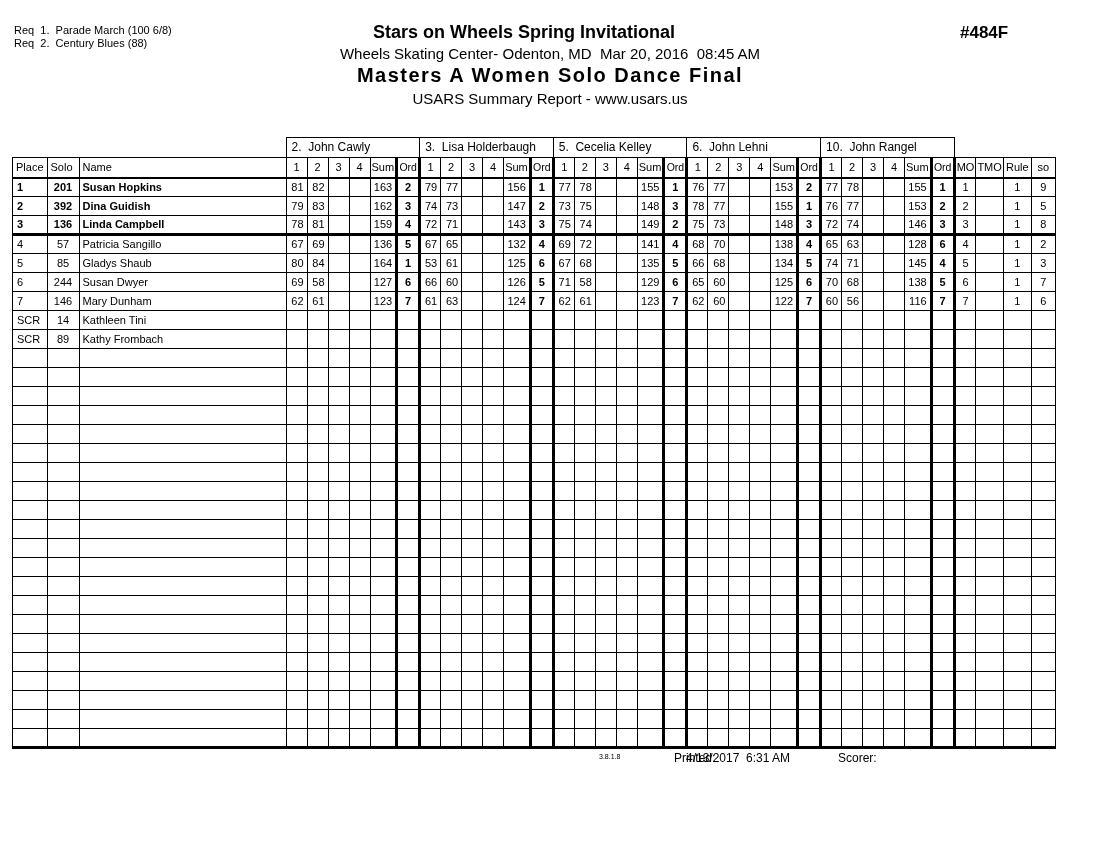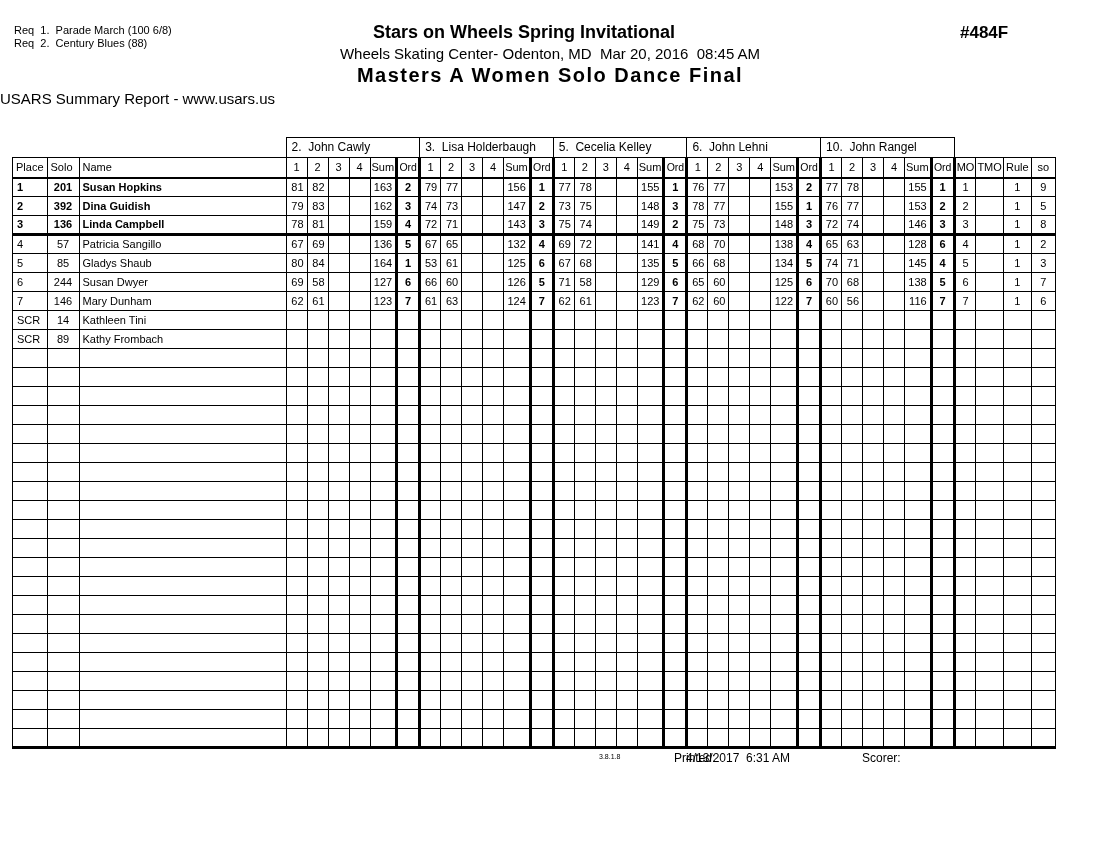--- a/index.html
+++ b/index.html
@@ -6,21 +6,21 @@
   html,body { background:#fff; }
   body {
     width:1100px; height:850px; position:relative;
     font-family:"Liberation Sans", sans-serif; color:#000; overflow:hidden;
   }
   .abs { position:absolute; white-space:pre; }
   .req-line { font-size:11px; line-height:13px; }
   .title-main { top:22px; left:0; width:1048px; text-align:center; font-size:18px; font-weight:bold; }
   .title-venue { top:45px; left:0; width:1100px; text-align:center; font-size:15px; }
   .title-event { top:64px; left:0; width:1100px; text-align:center; font-size:20px; font-weight:bold; letter-spacing:1.5px; }
-  .title-report { top:90px; left:0; width:1100px; text-align:left; font-size:15px; }
+  .title-report { top:90px; left:0; width:1100px; text-align:center; font-size:15px; }
   .event-number { top:23px; left:960px; font-size:17px; font-weight:bold; }
 
   table { border-collapse:collapse; table-layout:fixed; position:absolute; left:12px; top:137px; }
   td {
     border:1px solid #000; height:19px; padding:0 3px;
     font-size:11px; line-height:17px; overflow:hidden; white-space:nowrap;
   }
   thead td { height:20px; }
   td.nob { border:none; }
   td.jbox { font-size:12px; text-align:left; padding-left:5px; white-space:pre; }
@@ -34,21 +34,21 @@
   td.score { text-align:right; }
   td.sum { text-align:right; }
   td.ord { border-left:3px solid #000; border-right:3px solid #000; font-weight:bold; text-align:center; padding:0 1px; }
   td.b { font-weight:bold; }
   tr.podium td { border-bottom:3px solid #000; }
   tbody tr:last-child td { border-bottom:3px solid #000; }
 
   .footer-version { top:753px; left:599px; font-size:7px; }
   .footer-printed-label { top:751px; left:630px; font-size:12px;margin-left:44px; }
   .footer-printed-value { top:751px; left:686px; font-size:12px; }
-  .footer-scorer { top:751px; left:862px; font-size:12px; }
+  .footer-scorer { top:751px; left:838px; font-size:12px; }
 </style>
 </head>
 <body>
 
 <div class="abs req-line" style="top:24px; left:14px;">Req  1.  Parade March (100 6/8)</div>
 <div class="abs req-line" style="top:37px; left:14px;">Req  2.  Century Blues (88)</div>
 
 <div class="abs title-main">Stars on Wheels Spring Invitational</div>
 <div class="abs title-venue">Wheels Skating Center- Odenton, MD  Mar 20, 2016  08:45 AM</div>
 <div class="abs title-event">Masters A Women Solo Dance Final</div>

